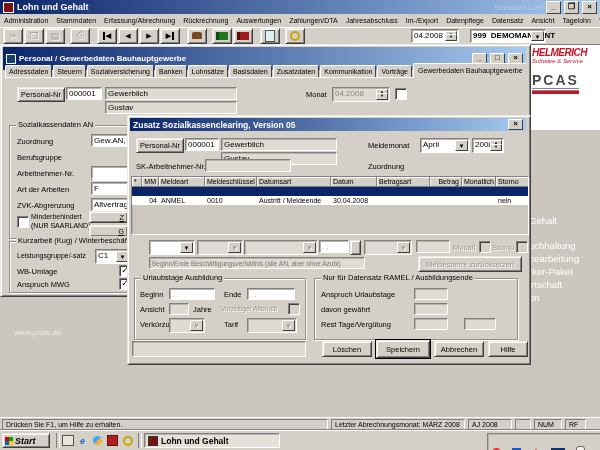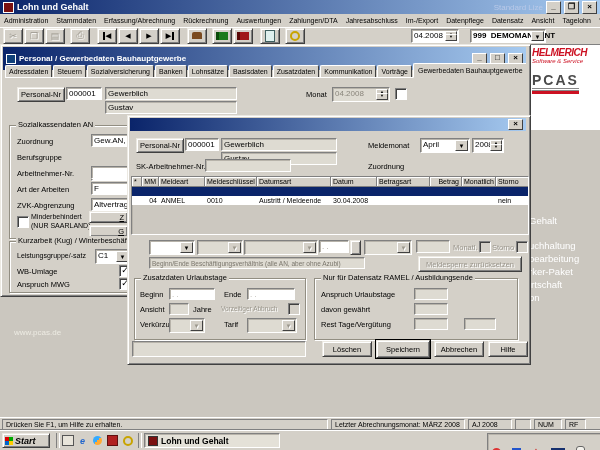--- a/index.html
+++ b/index.html
@@ -217,20 +217,21 @@
         <span class="da">▼</span>
       </div>
       <div class="abs lbl" style="left:16px;top:222px;">WB-Umlage</div>
       <div class="abs cbx on" style="left:118px;top:220px;"></div>
       <div class="abs lbl" style="left:16px;top:235px;">Anspruch MWG</div>
       <div class="abs cbx on" style="left:118px;top:233px;"></div>
     </div>
 
     <div class="abs win" style="left:127px;top:71px;width:402px;height:248px;z-index:5;">
       <div class="abs tb" style="left:2px;top:2px;width:396px;height:13px;box-sizing:border-box;font-size:8.5px;">
+        <span style="flex:none;">Zusatz Sozialkassenclearing, Version 05</span>
         <span style="flex:1;"></span>
         <span class="wbtn" style="height:9px;line-height:8px;">×</span>
       </div>
 
       <div class="abs raised pbtn" style="left:8px;top:22px;width:46px;height:13px;">Personal-Nr</div>
       <div class="abs sunk field ftx" style="left:57px;top:22px;width:34px;height:13px;box-sizing:border-box;">000001</div>
       <div class="abs sunk ro ftx" style="left:93px;top:22px;width:116px;height:13px;box-sizing:border-box;">Gewerblich</div>
       <div class="abs sunk ro ftx" style="left:93px;top:36px;width:116px;height:13px;box-sizing:border-box;">Gustav</div>
       <div class="abs lbl" style="left:240px;top:25px;">Meldemonat</div>
       <div class="abs combo sunk field" style="left:292px;top:22px;width:48px;height:13px;">
@@ -291,21 +292,21 @@
       <div class="abs sunk ro ftx" style="left:288px;top:124px;width:34px;height:13px;box-sizing:border-box;"></div>
       <div class="abs lbl dis" style="left:325px;top:127px;">Monatl.</div>
       <div class="abs cbx off2" style="left:351px;top:125px;"></div>
       <div class="abs lbl dis" style="left:364px;top:127px;">Storno</div>
       <div class="abs cbx off2" style="left:388px;top:125px;"></div>
 
       <div class="abs sunk ro" style="left:21px;top:141px;width:216px;height:12px;font-size:6.5px;line-height:11px;color:#7a766c;padding:0 2px;white-space:nowrap;overflow:hidden;box-sizing:border-box;">Beginn/Ende Beschäftigungsverhältnis (alle AN, aber ohne Azubi)</div>
       <div class="abs raised pbtn dis" style="left:290px;top:140px;width:102px;height:14px;">Meldesperre zurücksetzen</div>
 
       <div class="abs grp" style="left:6px;top:162px;width:170px;height:60px;">
-        <span class="leg">Zusatzdaten Urlaubstage</span>
+        <span class="leg">Urlaubstage Ausbildung</span>
       </div>
       <div class="abs lbl" style="left:12px;top:174px;">Beginn</div>
       <div class="abs sunk field ftx" style="left:41px;top:172px;width:46px;height:12px;box-sizing:border-box;color:#b0aca2;"> .  .</div>
       <div class="abs lbl" style="left:96px;top:174px;">Ende</div>
       <div class="abs sunk field ftx" style="left:119px;top:172px;width:48px;height:12px;box-sizing:border-box;color:#b0aca2;"> .  .</div>
       <div class="abs lbl" style="left:12px;top:189px;">Ansicht</div>
       <div class="abs sunk ro ftx" style="left:41px;top:187px;width:20px;height:12px;box-sizing:border-box;"></div>
       <div class="abs lbl" style="left:65px;top:189px;">Jahre</div>
       <div class="abs lbl dis" style="left:93px;top:189px;font-size:6.5px;">Vorzeitiger Abbruch</div>
       <div class="abs cbx off2" style="left:160px;top:187px;"></div>

